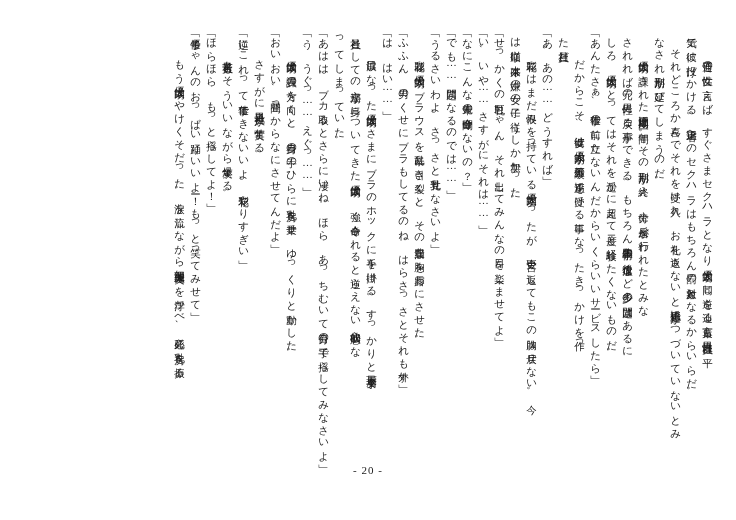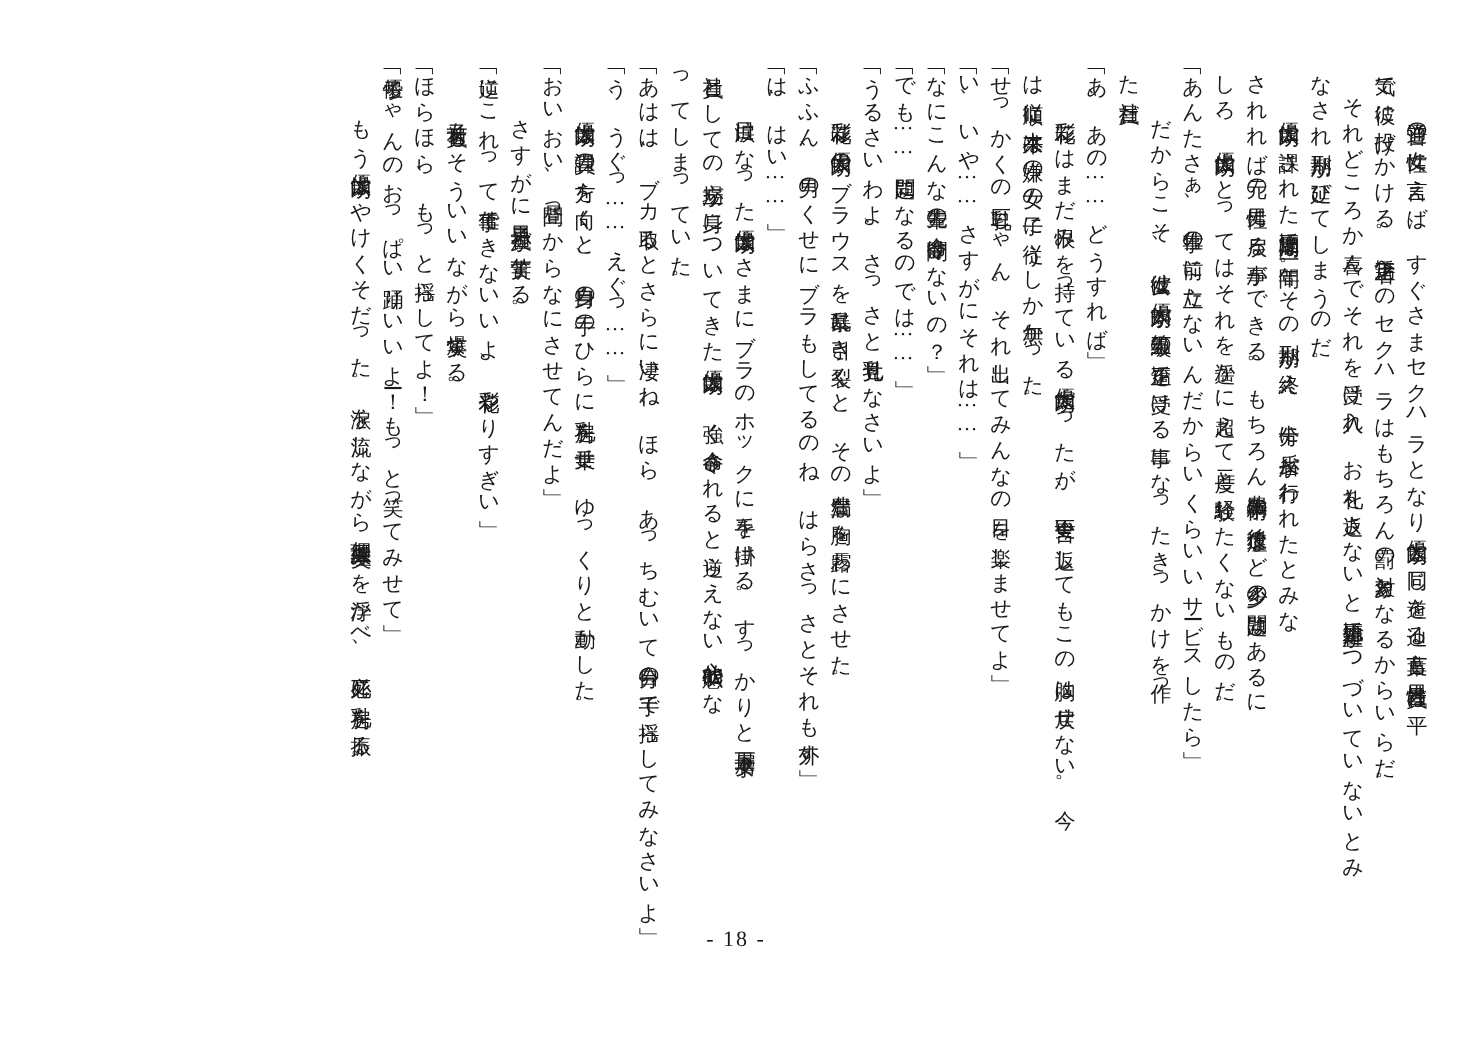--- a/index.html
+++ b/index.html
@@ -95,14 +95,14 @@
       <div class="vline">「う、うぐっ……えぐっ……」</div>
       <div class="vline indent">　優太朗は課員の方を向くと、自身の手のひらに乳房を乗せ、ゆっくりと動かした。</div>
       <div class="vline">「おいおい、昼間っからなにさせてんだよ」</div>
       <div class="vline indent">　さすがに男子社員が苦笑する。</div>
       <div class="vline">「逆にこれって仕事できないいよ、彩花やりすぎい」</div>
       <div class="vline indent">　女子社員もそういいながら爆笑する。</div>
       <div class="vline">「ほらほら、もっと揺らしてよ！」</div>
       <div class="vline">「優子ちゃんのおっぱい踊りいいよー！もっと笑ってみせて」</div>
       <div class="vline indent">　もう優太朗はやけくそだった。涙を流しながら無理矢理笑みを浮かべ、必死に乳房を振る。</div>
     </div>
-  <div class="page-number">- 18 -</div>
+  <div class="page-number">- 20 -</div>
 </div>
 
 </body></html>

